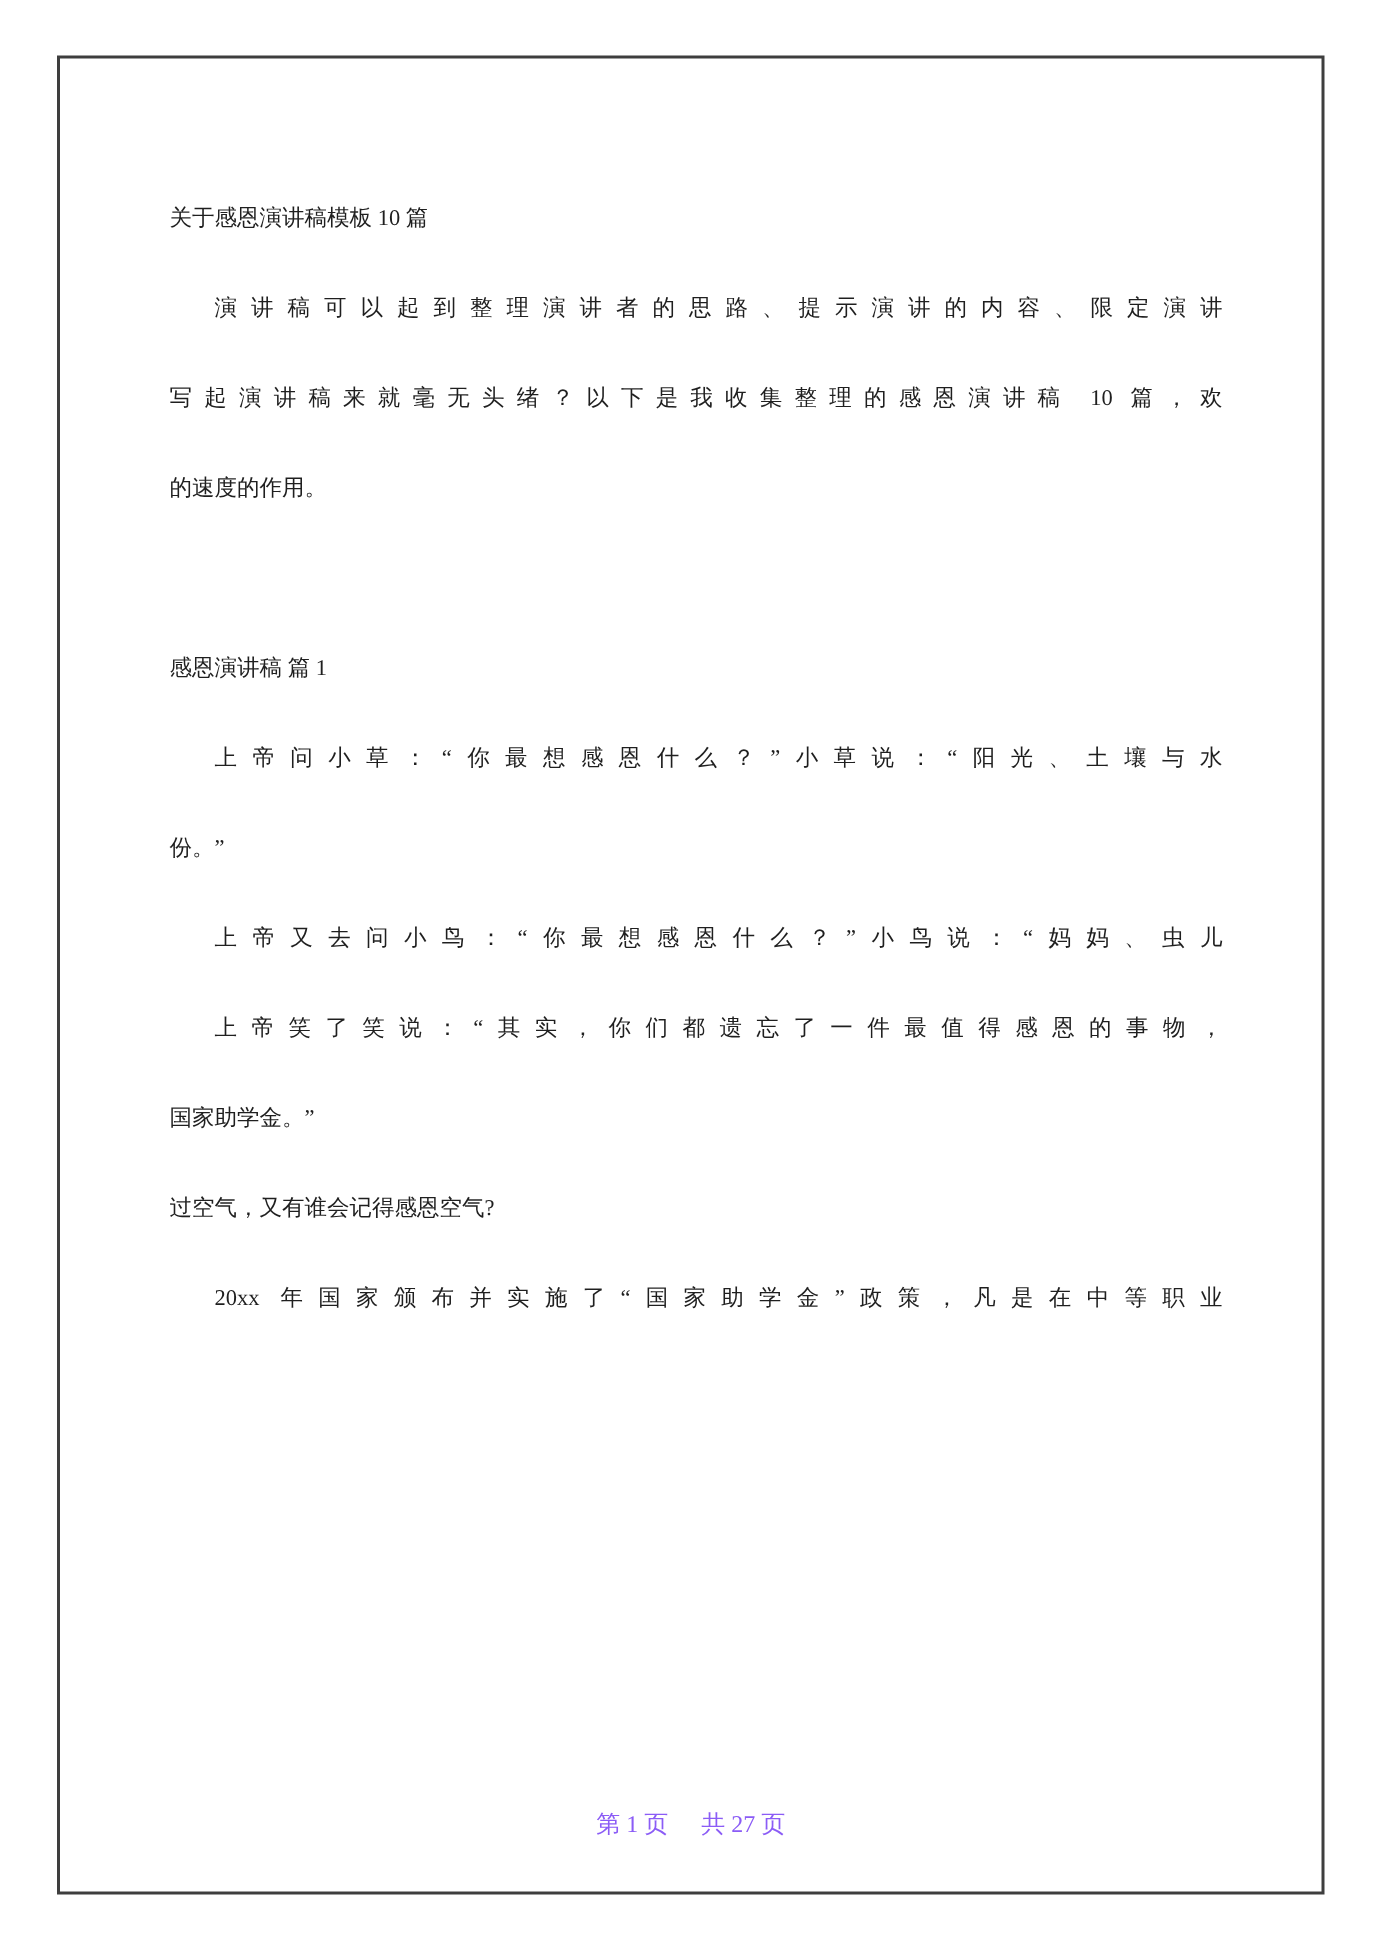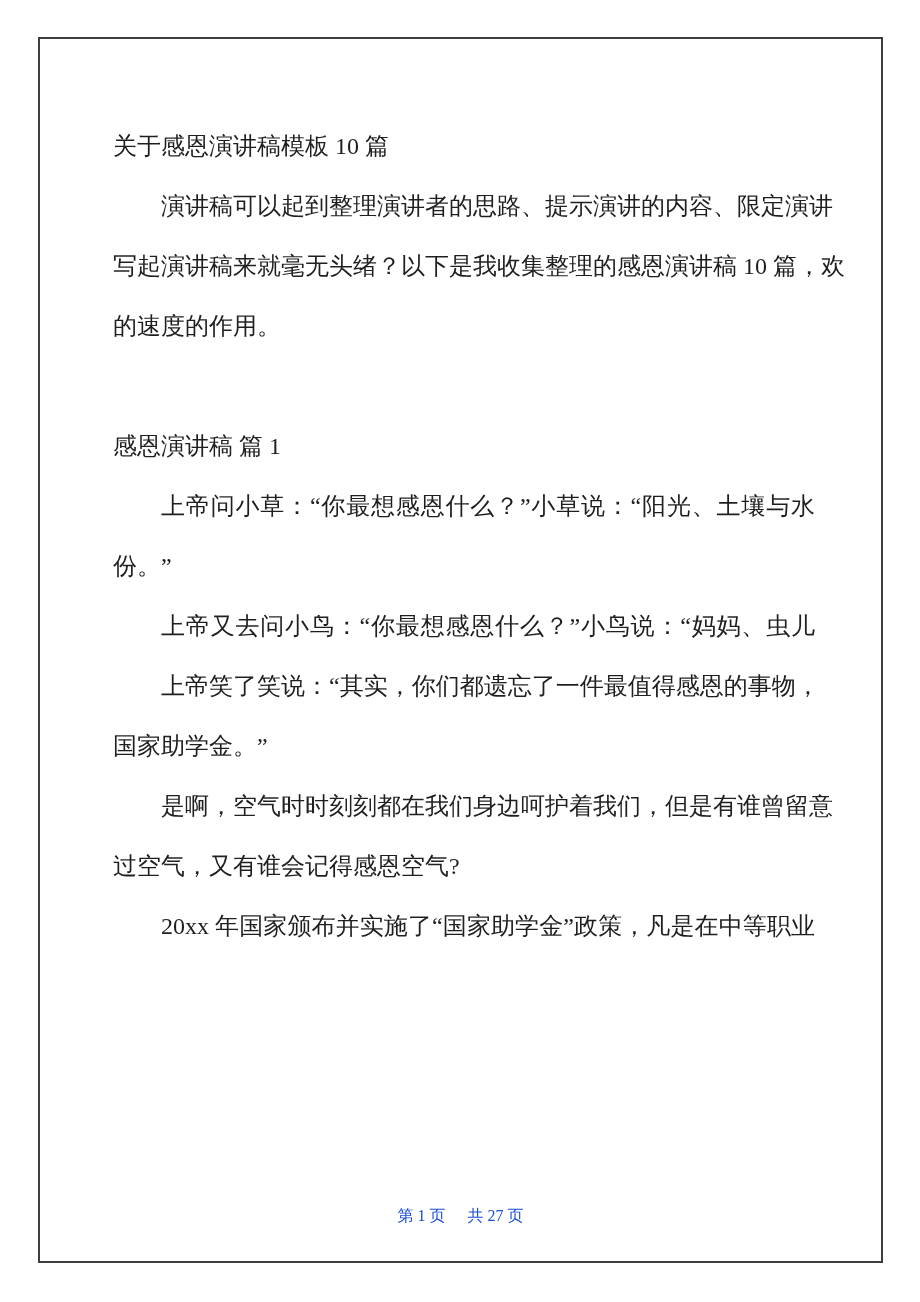--- a/index.html
+++ b/index.html
@@ -22,41 +22,41 @@
     width: 845px;
     height: 1226px;
     border: 2px solid #3e3e3e;
     box-sizing: border-box;
     background: #ffffff;
   }
   .content {
     padding: 77px 66px 0 73px;
   }
   .line {
-    font-size: 24px;
+    font-size: 15px;
     line-height: 60px;
     min-height: 60px;
     white-space: nowrap;
   }
   .fill {
     text-align: justify;
     text-align-last: justify;
   }
   .indent {
     text-indent: 2em;
     font-family: Liberation Serif, serif;
   }
   .doc-footer {
     position: absolute;
     left: 0;
     right: 0;
     bottom: 34px;
     text-align: center;
     font-size: 16px;
-    color: #1d4ed8;
+    color: #8b5cf6;
   }
   .doc-footer .part {
     display: inline-block;
   }
   .doc-footer .part + .part {
     margin-left: 18px;
   }
 </style>
 </head>
 <body>
@@ -67,21 +67,20 @@
     <div class="line fill indent">演讲稿可以起到整理演讲者的思路、提示演讲的内容、限定演讲</div>
     <div class="line fill">写起演讲稿来就毫无头绪？以下是我收集整理的感恩演讲稿 10 篇，欢</div>
     <div class="line">的速度的作用。</div>
     <div class="line"></div>
     <div class="line">感恩演讲稿 篇 1</div>
     <div class="line fill indent">上帝问小草：“你最想感恩什么？”小草说：“阳光、土壤与水</div>
     <div class="line">份。”</div>
     <div class="line fill indent">上帝又去问小鸟：“你最想感恩什么？”小鸟说：“妈妈、虫儿</div>
     <div class="line fill indent">上帝笑了笑说：“其实，你们都遗忘了一件最值得感恩的事物，</div>
     <div class="line">国家助学金。”</div>
-    <div class="line fill indent">是啊，空气时时刻刻都在我们身边呵护着我们，但是有谁曾留意</div>
     <div class="line">过空气，又有谁会记得感恩空气?</div>
     <div class="line fill indent">20xx 年国家颁布并实施了“国家助学金”政策，凡是在中等职业</div>
   </div>
 
   <div class="doc-footer">
     <span class="part">第 1 页</span>
     <span class="part">共 27 页</span>
   </div>
 </div>
 

